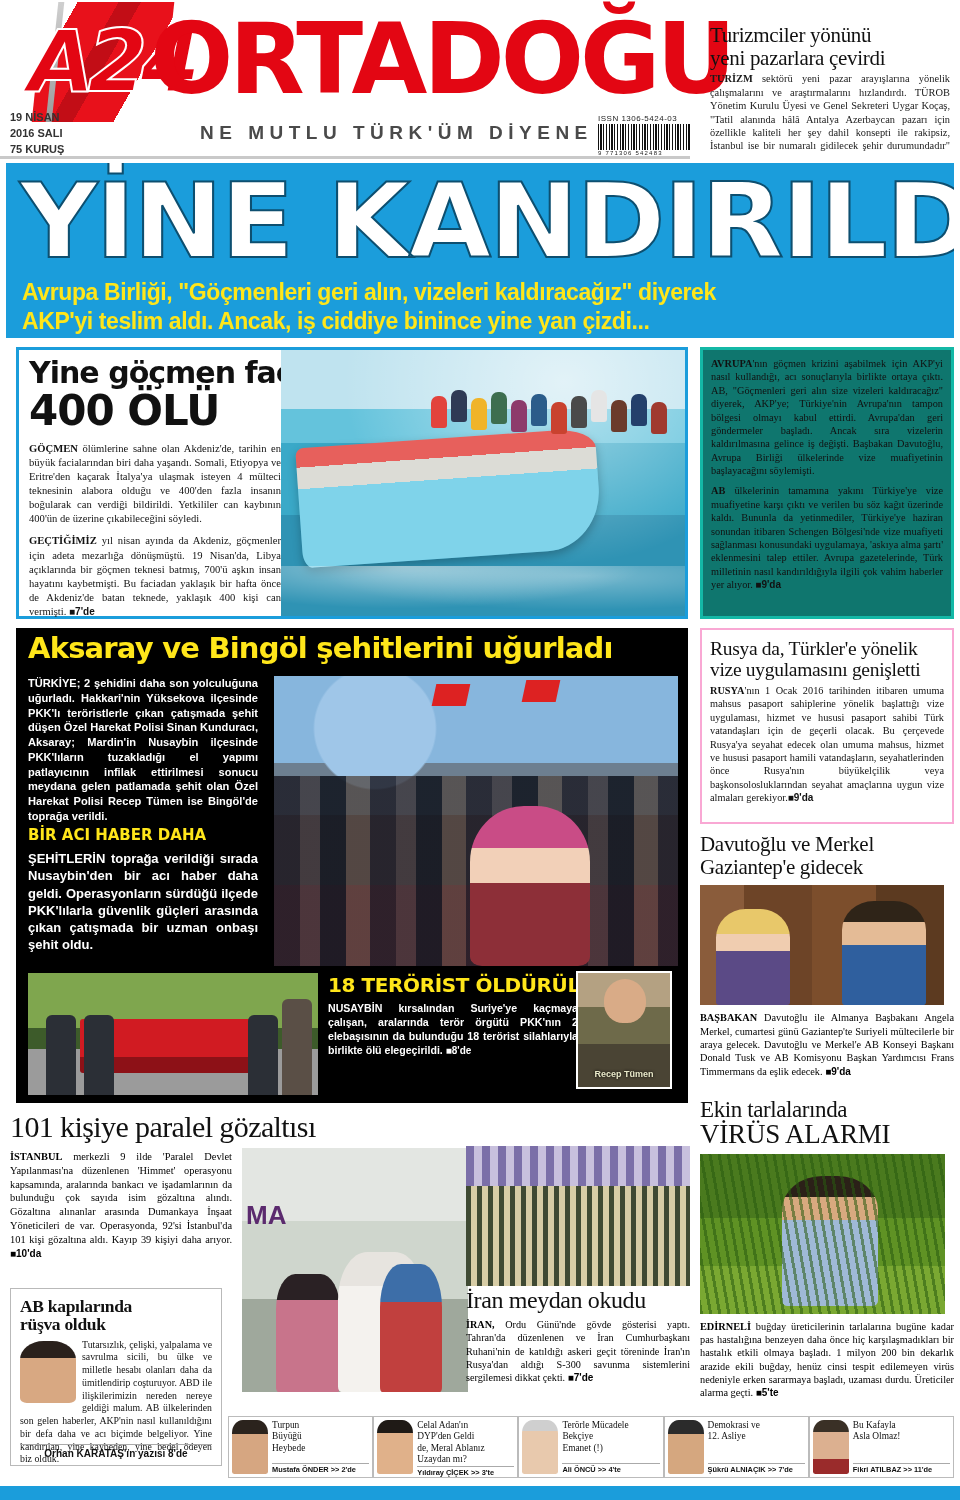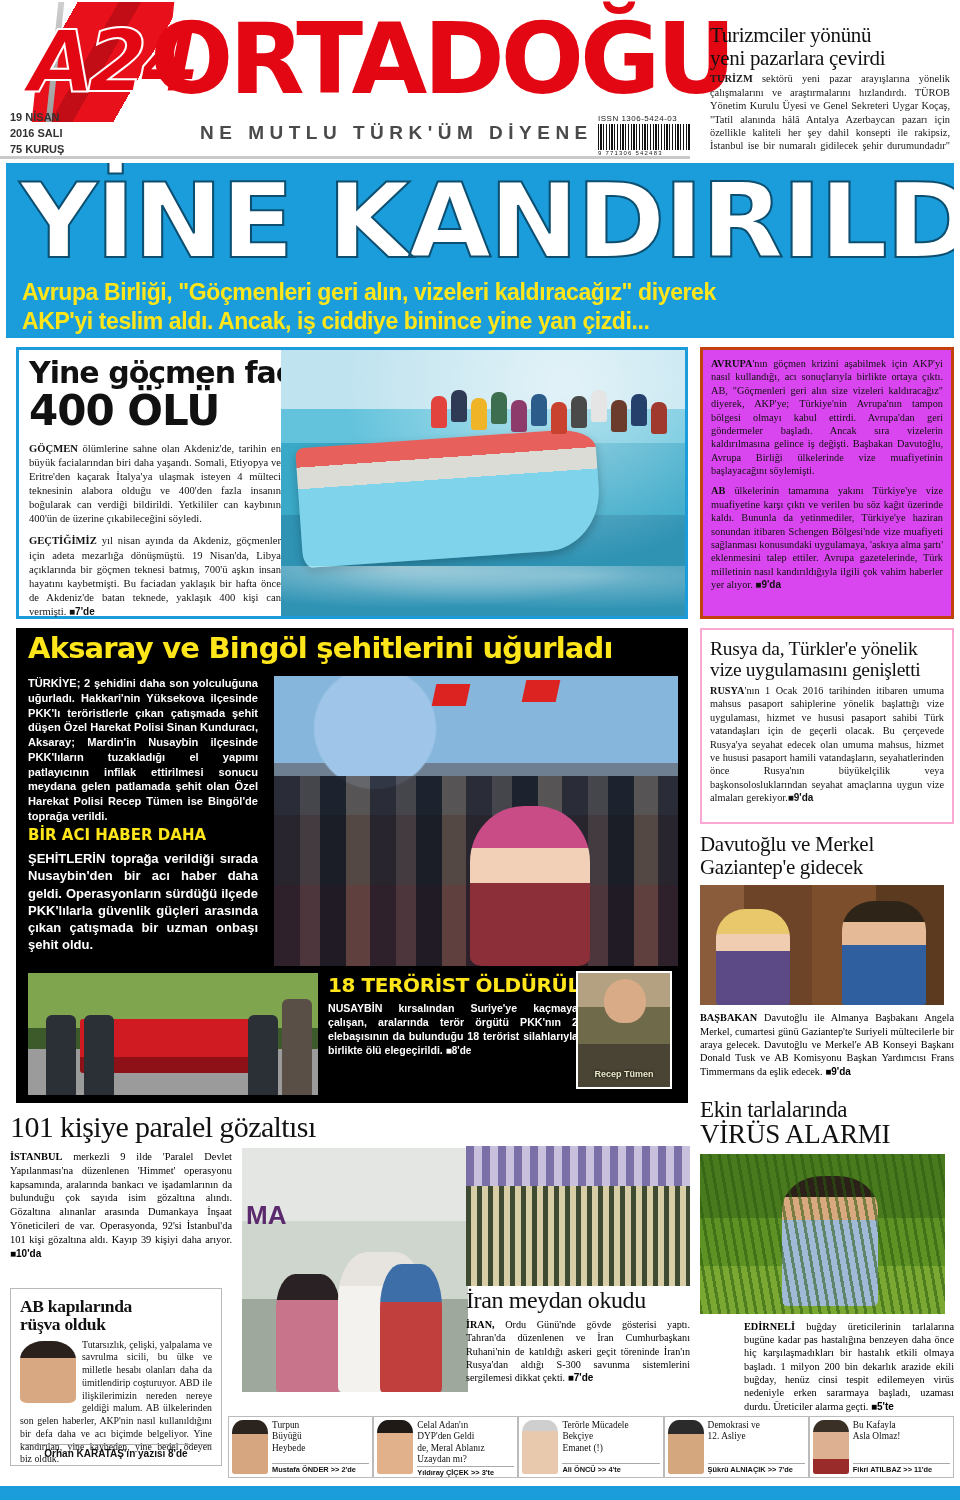--- a/index.html
+++ b/index.html
@@ -139,21 +139,21 @@
     position:absolute; display:block; width:16px; height:32px; border-radius:7px 7px 3px 3px;
   }
   .sea-foam {
     position:absolute; left:0; bottom:0; width:100%; height:50px;
     background: radial-gradient(ellipse at 30% 0%, rgba(255,255,255,.5), transparent 60%),
                 radial-gradient(ellipse at 75% 20%, rgba(255,255,255,.35), transparent 60%);
   }
 
   .row1-right {
     position:absolute; left:700px; top:347px; width:254px; height:272px;
-    background:#d946ef; border:3px solid #c2410c; padding: 7px 8px; overflow:hidden;
+    background:#0f766e; border:3px solid #14b8a6; padding: 7px 8px; overflow:hidden;
   }
   .col-body { font-size:10.3px; line-height:1.3; text-align:justify; color:#111; }
   .col-body p { margin-bottom: 7px; }
   .col-body b { font-weight:700; }
 
   
   .sehit {
     position:absolute; left:16px; top:628px; width:672px; height:475px;
     background:#000; overflow:hidden;
   }
@@ -275,21 +275,21 @@
   }
   .ekin-photo .farmer {
     position:absolute; left:82px; top:22px; width:96px; height:130px;
     background: linear-gradient(#2b2118 0 16%, #d8a97f 16% 34%, #9fb9d6 34% 100%);
     border-radius:42% 42% 6% 6% / 26% 26% 4% 4%;
   }
   .ekin-photo .crop {
     position:absolute; left:0; bottom:0; width:100%; height:100%;
     background: repeating-linear-gradient(80deg, rgba(40,90,15,.55) 0 3px, transparent 3px 9px);
   }
-  .ekin-body { margin-top:6px; font-size:10.3px; line-height:1.3; text-align:justify;margin-left:44px; }
+  .ekin-body { margin-top:6px; font-size:10.3px; line-height:1.3; text-align:justify; }
   .ekin-body b { font-weight:700; }
 
   
   .paralel { position:absolute; left:10px; top:1112px; width:448px; height:175px; }
   .paralel-head { font-size:30px; font-weight:400; color:#111; line-height:1; letter-spacing:-.6px; }
   .paralel-body {
     margin-top:8px; width:222px; font-size:10.4px; line-height:1.33; text-align:justify;
   }
   .paralel-body b { font-weight:700; }
   .detain-photo {

